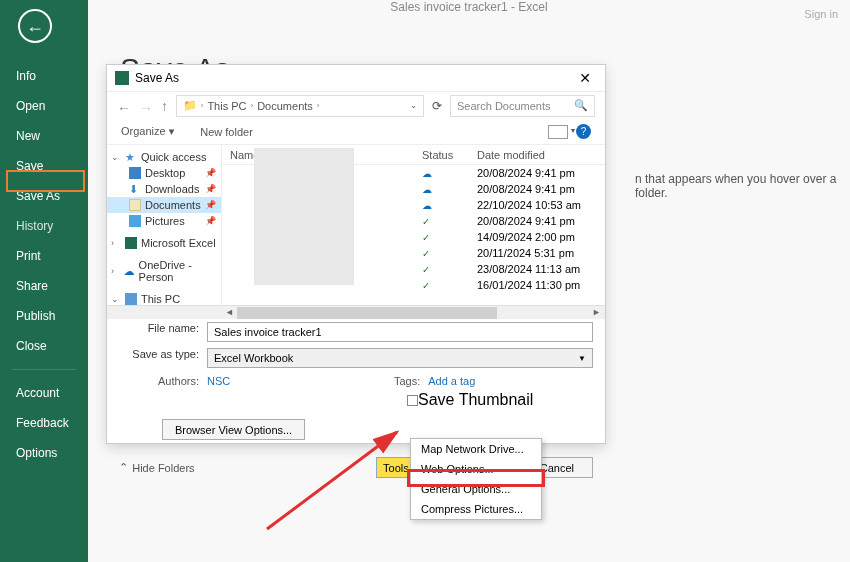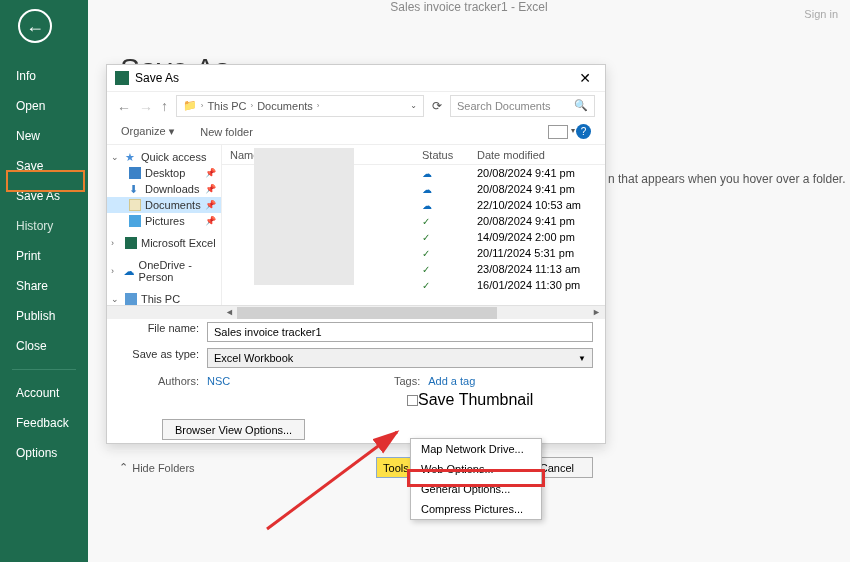--- a/index.html
+++ b/index.html
@@ -10,21 +10,21 @@
 .menu{margin-top:18px}
 .menu-item{color:#fff;font-size:12px;padding:8px 0 8px 16px;cursor:pointer}
 .menu-item.print{color:#d4e6dd}
 .menu-divider{height:1px;background:#3a8569;margin:8px 12px}
 .saveas-highlight{position:absolute;left:6px;top:170px;width:79px;height:22px;border:2px solid #e87f2e;pointer-events:none}
 .main-area{position:absolute;left:88px;top:0;right:0;height:562px;background:#f8f8f8}
 .titlebar{height:32px;display:flex;align-items:flex-start;justify-content:center;position:relative}
 .titlebar-text{font-size:12px;color:#888}
 .signin{position:absolute;right:12px;top:8px;font-size:11px;color:#aaa}
 .page-title{font-size:30px;color:#333;margin:20px 0 0 32px;font-weight:300}
-.hint-text{position:absolute;left:520px;top:172px;font-size:12px;color:#555}
+.hint-text{position:absolute;left:547px;top:172px;font-size:12px;color:#555}
 .dialog{position:absolute;left:106px;top:64px;width:500px;height:380px;background:#fff;border:1px solid #ccc;box-shadow:0 4px 12px rgba(0,0,0,.15)}
 .dlg-title{height:26px;display:flex;align-items:center;padding:0 8px;font-size:12px}
 .excel-icon{width:14px;height:14px;background:#1e6b4e;margin-right:6px;display:inline-block}
 .dlg-close{margin-left:auto;font-size:14px;cursor:pointer;padding:0 6px}
 .nav-row{height:28px;display:flex;align-items:center;padding:0 10px;gap:8px;border-top:1px solid #eee}
 .nav-arrow{color:#888;font-size:14px;cursor:pointer}
 .nav-arrow.disabled{color:#ccc}
 .addr-bar{flex:1;display:flex;align-items:center;border:1px solid #ddd;height:22px;padding:0 6px;font-size:11px;color:#555;gap:4px}
 .addr-seg{cursor:pointer}
 .addr-sep{font-size:8px;color:#888}

